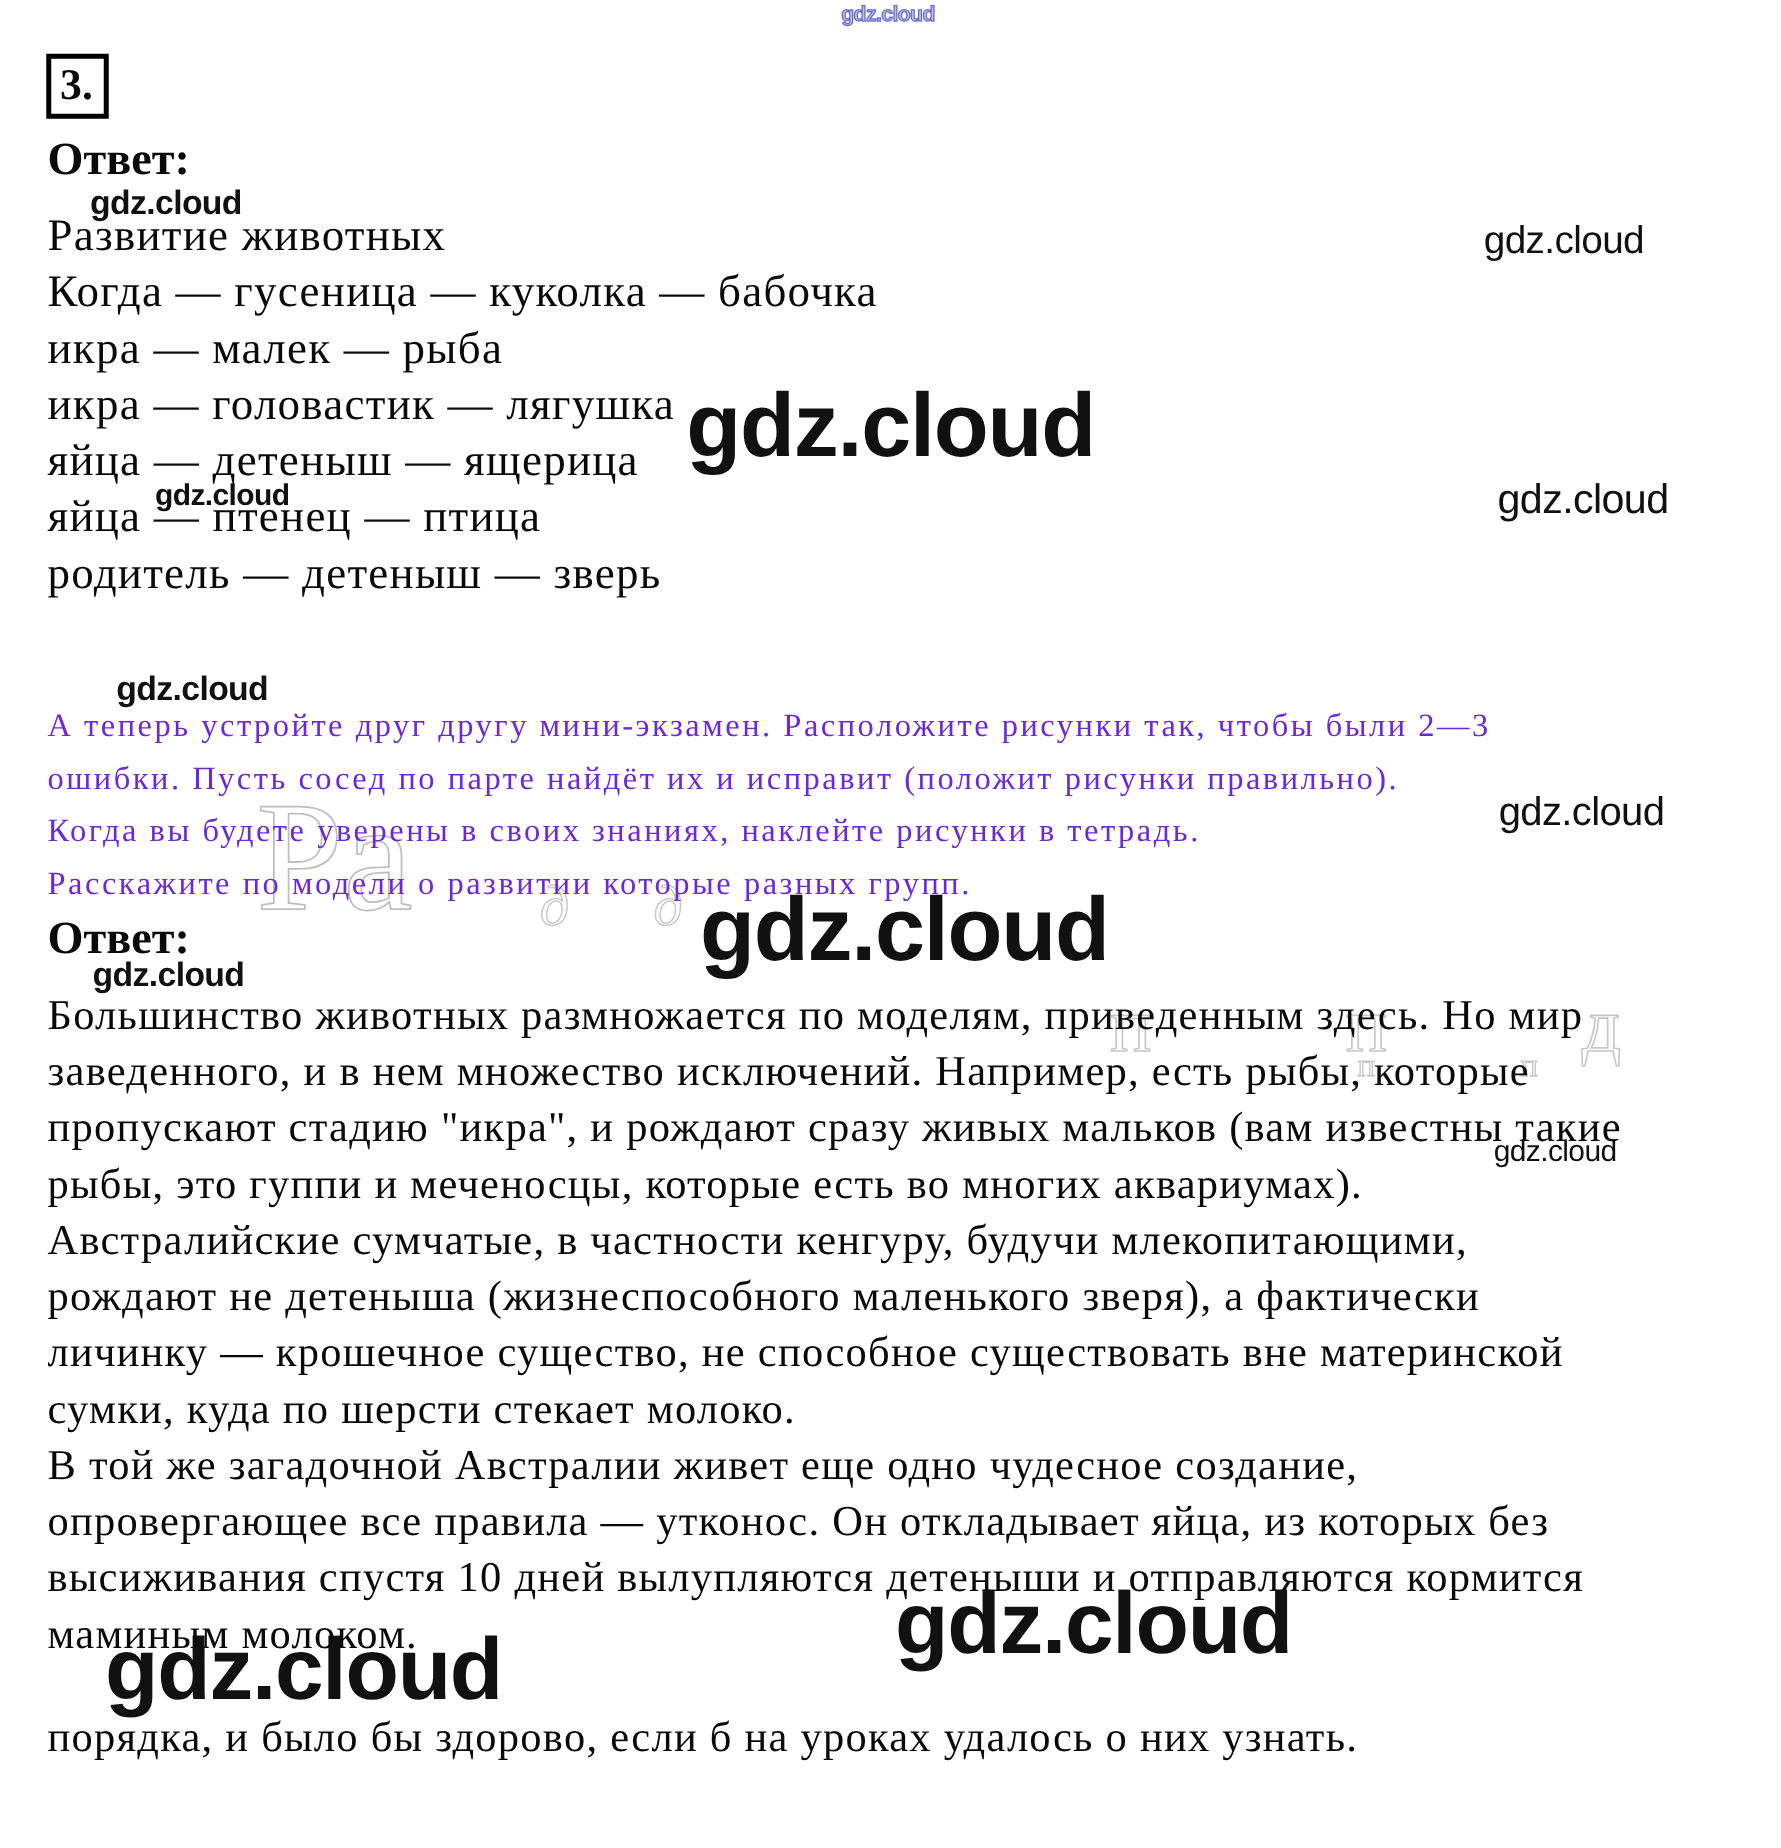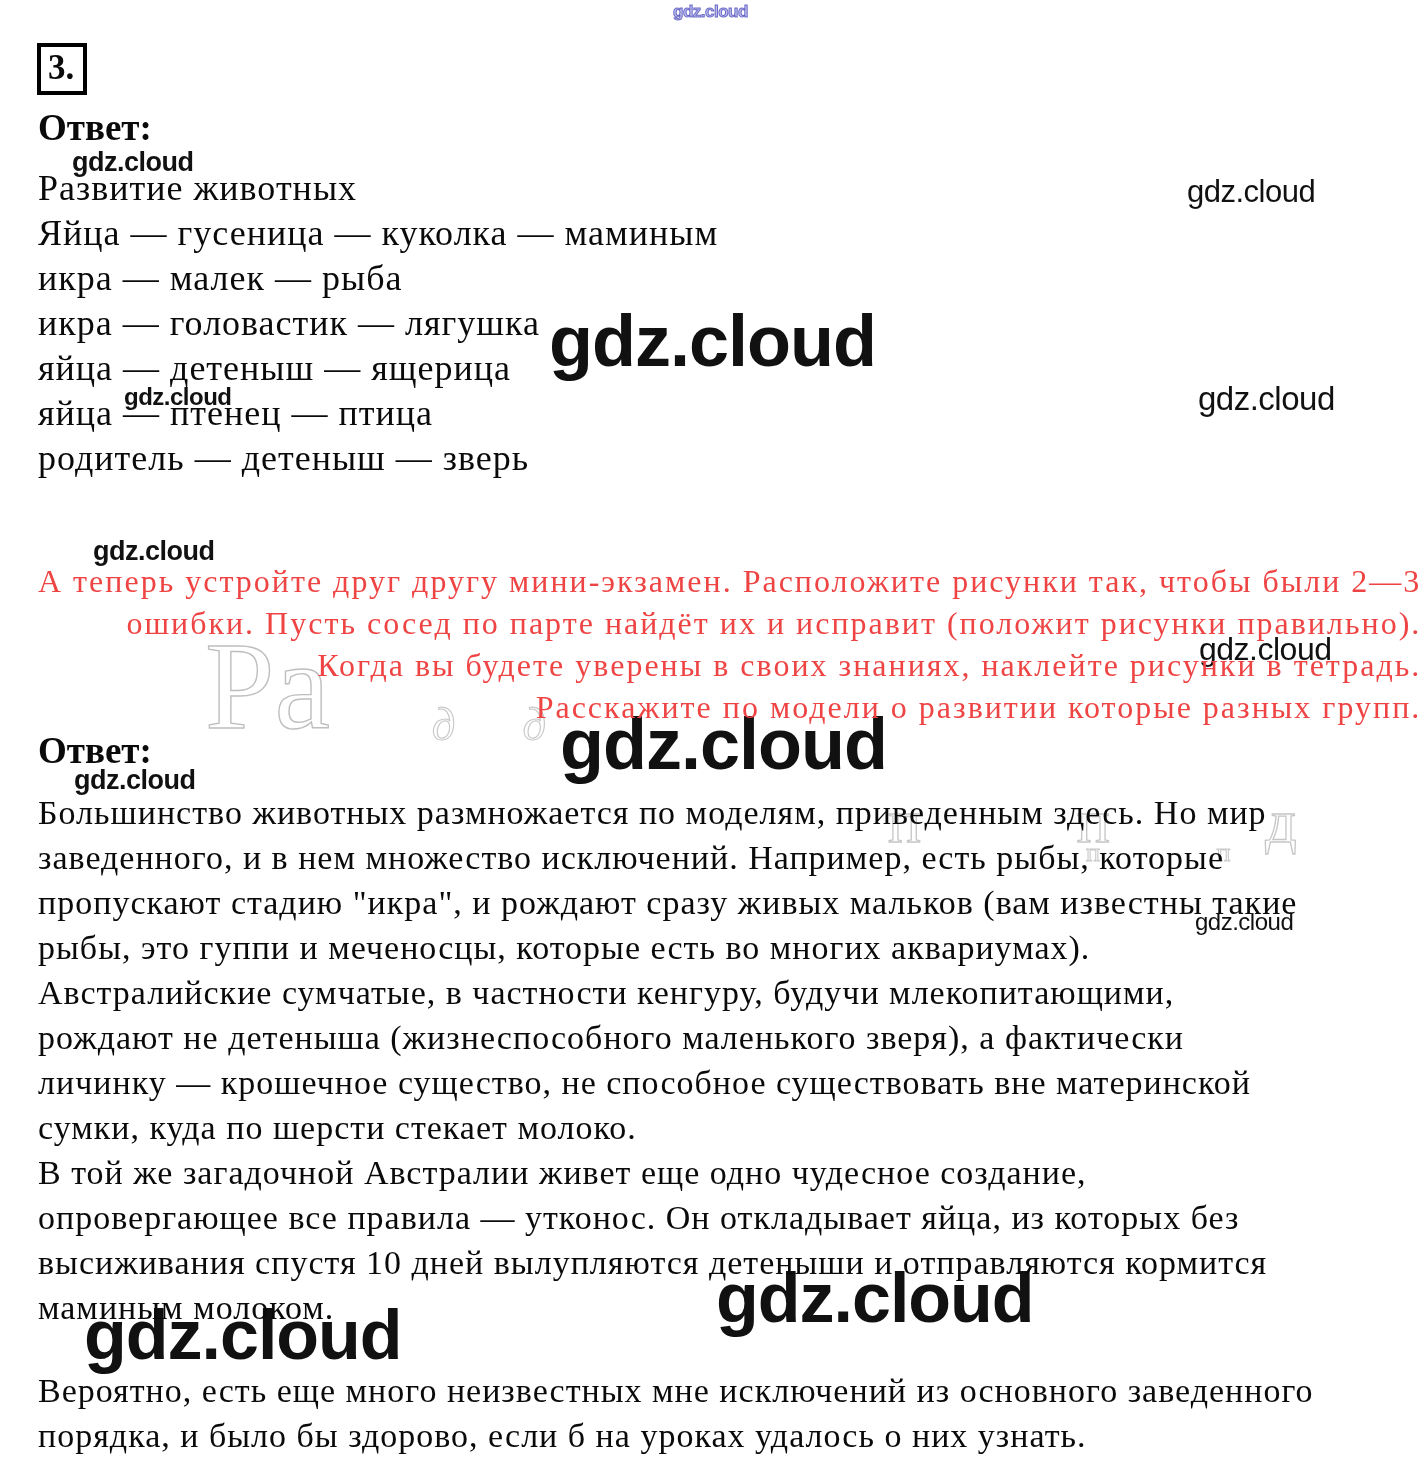--- a/index.html
+++ b/index.html
@@ -71,23 +71,22 @@
   
   .textblock{position:absolute;left:38px;font-family:Liberation Serif, serif;}
   .textblock .line{white-space:nowrap;}
   .development{
     top:166px;
     font-size:36px;letter-spacing:1px;
   }
   .development .line{height:45px;line-height:45px;}
   .instruction{
     top:560px;
-    font-size:32px;letter-spacing:2px;
-    color:#ef4444;
-    text-align:right;
+    font-size:26px;letter-spacing:2px;
+    color:#6d28d9;
   }
   .instruction .line{height:42px;line-height:42px;}
   .answer-text{
     top:790px;
     font-size:34px;letter-spacing:1px;
   }
   .answer-text .line{height:45px;line-height:45px;}
   .closing-text{
     top:1368px;
     font-size:34px;letter-spacing:1px;
@@ -119,21 +118,21 @@
   <div class="wm wm-big4">gdz.cloud</div>
 
   <div class="task-box">
     <span>3.</span>
   </div>
 
   <div class="answer-label answer-label-1">Ответ:</div>
 
   <div class="textblock development">
     <div class="line">Развитие животных</div>
-    <div class="line">Яйца — гусеница — куколка — маминым</div>
+    <div class="line">Когда — гусеница — куколка — бабочка</div>
     <div class="line">икра — малек — рыба</div>
     <div class="line">икра — головастик — лягушка</div>
     <div class="line">яйца — детеныш — ящерица</div>
     <div class="line">яйца — птенец — птица</div>
     <div class="line">родитель — детеныш — зверь</div>
   </div>
 
   <div class="textblock instruction">
     <div class="line">А теперь устройте друг другу мини-экзамен. Расположите рисунки так, чтобы были 2—3</div>
     <div class="line">ошибки. Пусть сосед по парте найдёт их и исправит (положит рисунки правильно).</div>
@@ -152,17 +151,16 @@
     <div class="line">рождают не детеныша (жизнеспособного маленького зверя), а фактически</div>
     <div class="line">личинку — крошечное существо, не способное существовать вне материнской</div>
     <div class="line">сумки, куда по шерсти стекает молоко.</div>
     <div class="line">В той же загадочной Австралии живет еще одно чудесное создание,</div>
     <div class="line">опровергающее все правила — утконос. Он откладывает яйца, из которых без</div>
     <div class="line">высиживания спустя 10 дней вылупляются детеныши и отправляются кормится</div>
     <div class="line">маминым молоком.</div>
   </div>
 
   <div class="textblock closing-text">
-    <div class="line">Вероятно, есть еще много неизвестных мне исключений из основного заведенного</div>
     <div class="line">порядка, и было бы здорово, если б на уроках удалось о них узнать.</div>
   </div>
 
 </div>
 
 </body></html>

